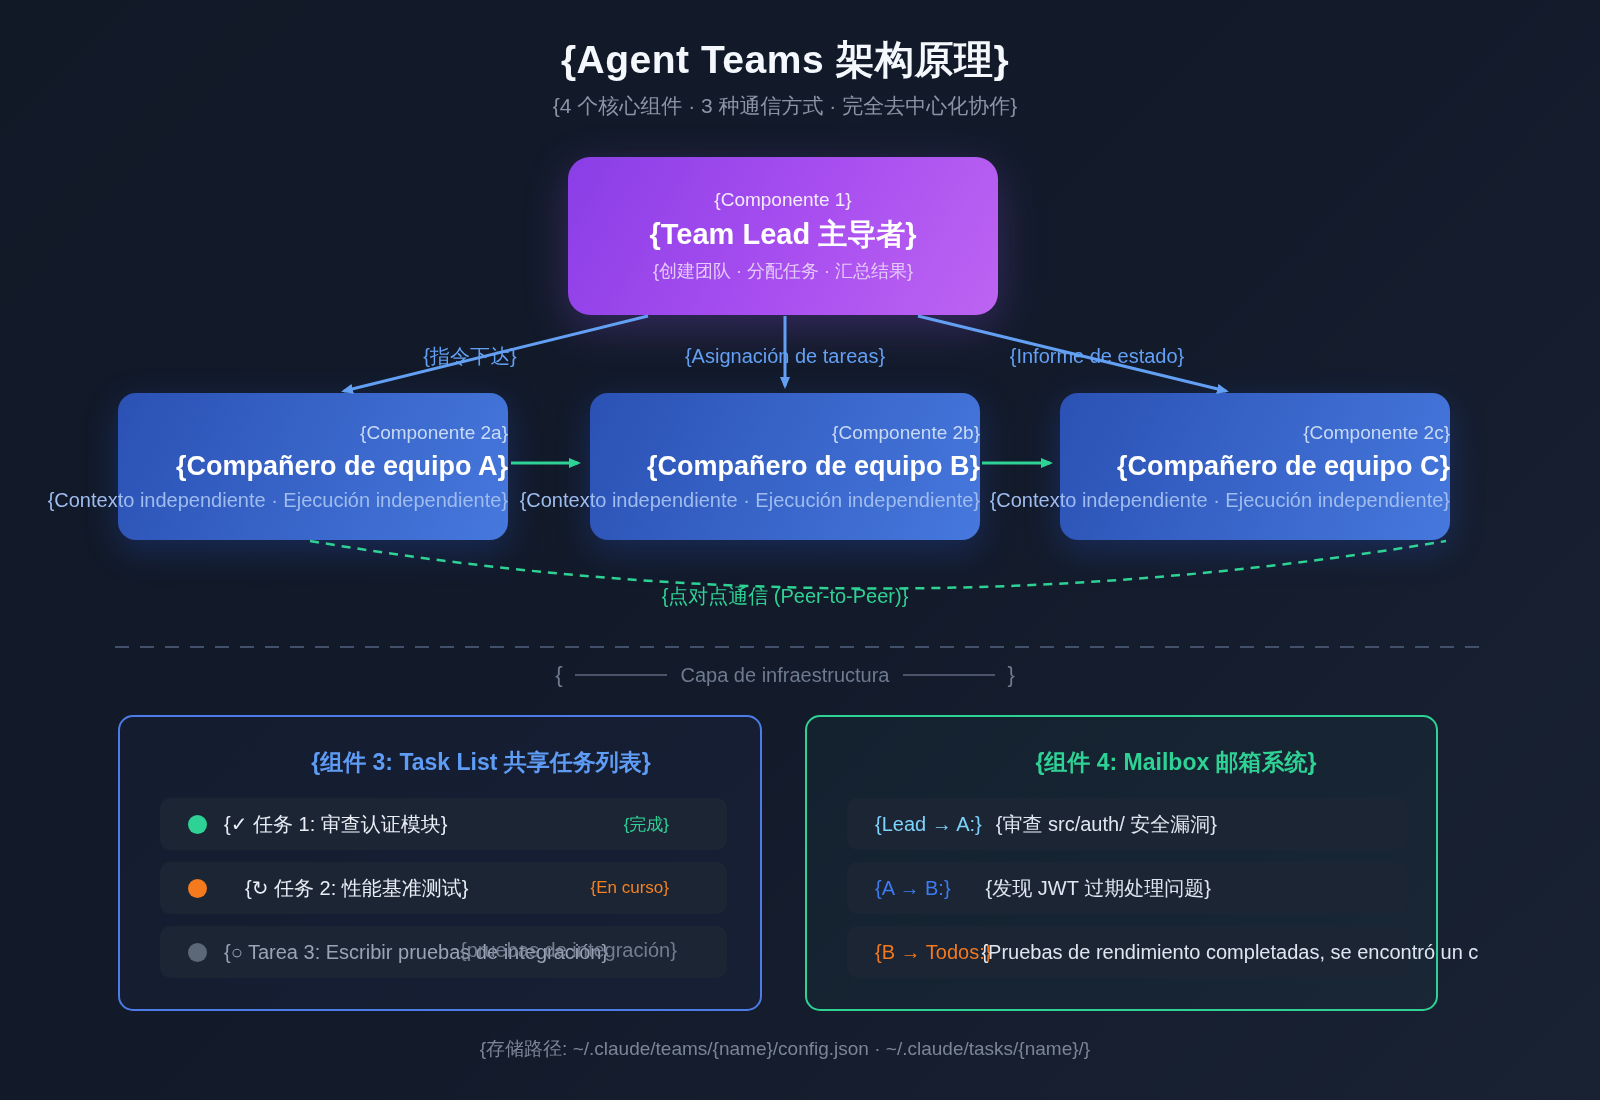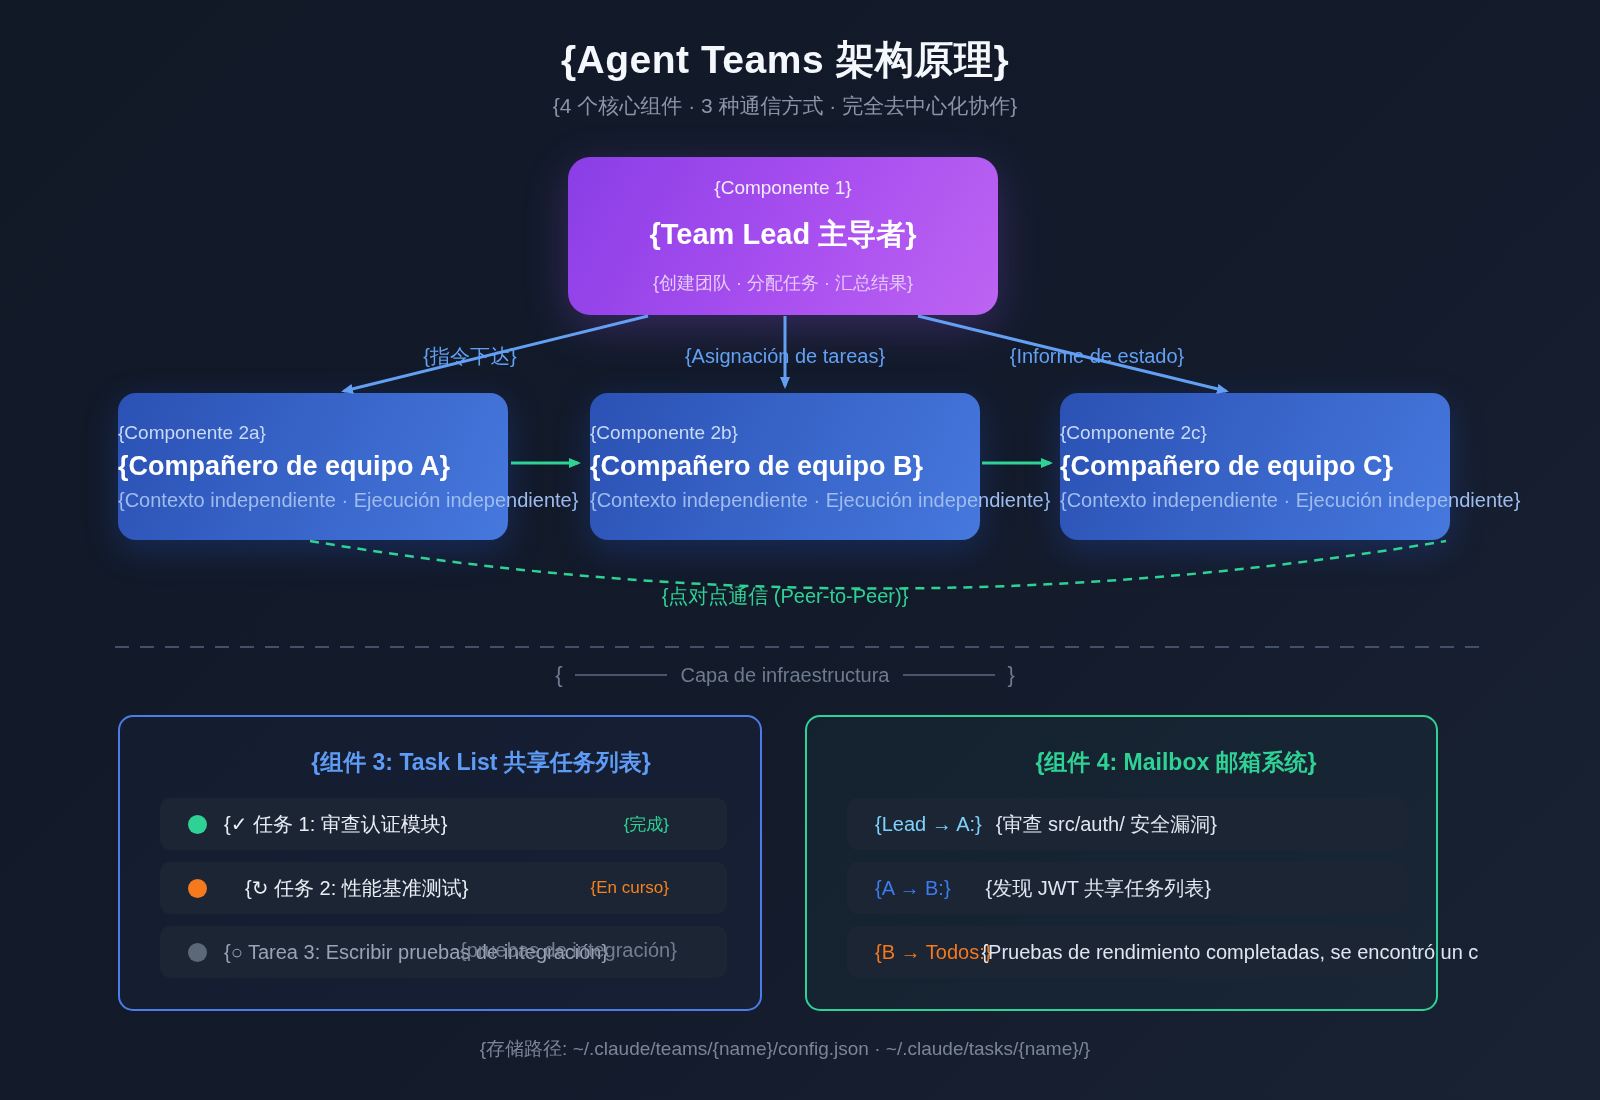--- a/index.html
+++ b/index.html
@@ -9,34 +9,34 @@
     background:linear-gradient(135deg,#111927 0%,#131b2b 55%,#192233 100%);
   }
   
   .title{position:absolute; top:33px; left:0; width:1570px; text-align:center;
          font-size:39px; font-weight:bold; color:#f4f7fc; letter-spacing:.5px;}
   .subtitle{position:absolute; top:92px; left:0; width:1570px; text-align:center;
             font-size:21px; color:#8b94a6;}
   
   .lead-box{position:absolute; left:568px; top:157px; width:430px; height:158px;
             border-radius:22px; background:linear-gradient(120deg,#8a3ee6 0%,#a94ff0 55%,#bd64f2 100%);
-            display:flex; flex-direction:column; align-items:center; justify-content:center; gap:16px;
+            display:flex; flex-direction:column; align-items:center; justify-content:center; gap:4px;
             box-shadow:0 12px 44px rgba(147,84,238,.28);}
   .lead-kicker{font-size:19px; color:#f3eafc;}
   .lead-title{font-size:29px; font-weight:bold; color:#ffffff; white-space:nowrap;}
   .lead-sub{font-size:18px; color:#e4c9fa; white-space:nowrap;}
   
   .edge-label{position:absolute; transform:translate(-50%,-50%); font-size:20px;
               color:#63a0f4; white-space:nowrap;}
   .p2p-label{position:absolute; transform:translate(-50%,-50%); font-size:20px;
              color:#2fd295; white-space:nowrap;}
   
   .mate-box{position:absolute; top:393px; width:390px; height:147px; border-radius:18px;
             background:linear-gradient(115deg,#2b51b4 0%,#4678dd 100%);
-            display:flex; flex-direction:column; align-items:flex-start; justify-content:center; gap:7px;
+            display:flex; flex-direction:column; align-items:flex-end; justify-content:center; gap:7px;
             box-shadow:0 10px 34px rgba(40,80,200,.30);}
   .mate-a{left:118px;} .mate-b{left:590px;} .mate-c{left:1060px;}
   .mate-kicker{font-size:19px; color:#c9daf6; white-space:nowrap;}
   .mate-title{font-size:27px; font-weight:bold; color:#ffffff; white-space:nowrap;}
   .mate-sub{font-size:20px; color:#9fbcee; white-space:nowrap;}
   
   .layer-divider{position:absolute; left:115px; top:646px; width:1370px; height:2px;
                  background:repeating-linear-gradient(90deg,#42506a 0 14px,transparent 14px 25px);}
   .infra{position:absolute; left:0; top:662px; width:1570px; display:flex; align-items:center;
          justify-content:center; gap:13px; color:#6e7a8e; font-size:20px;}
@@ -152,21 +152,21 @@
   </div>
 
   <div class="card mail-card">
     <div class="card-title">{组件 4: Mailbox 邮箱系统}</div>
     <div class="row r1">
       <span class="sender c-purple">{Lead → A:}</span>
       <span class="msg">{审查 src/auth/ 安全漏洞}</span>
     </div>
     <div class="row r2">
       <span class="sender c-blue">{A → B:}</span>
-      <span class="msg">{发现 JWT 共享任务列表}</span>
+      <span class="msg">{发现 JWT 过期处理问题}</span>
     </div>
     <div class="row r3">
       <span class="sender c-orange">{B → Todos:}</span>
       <span class="msg msg-overlap">{Pruebas de rendimiento completadas, se encontró un c</span>
     </div>
   </div>
 
   <div class="storage">{存储路径: ~/.claude/teams/{name}/config.json · ~/.claude/tasks/{name}/}</div>
 
 </div>

